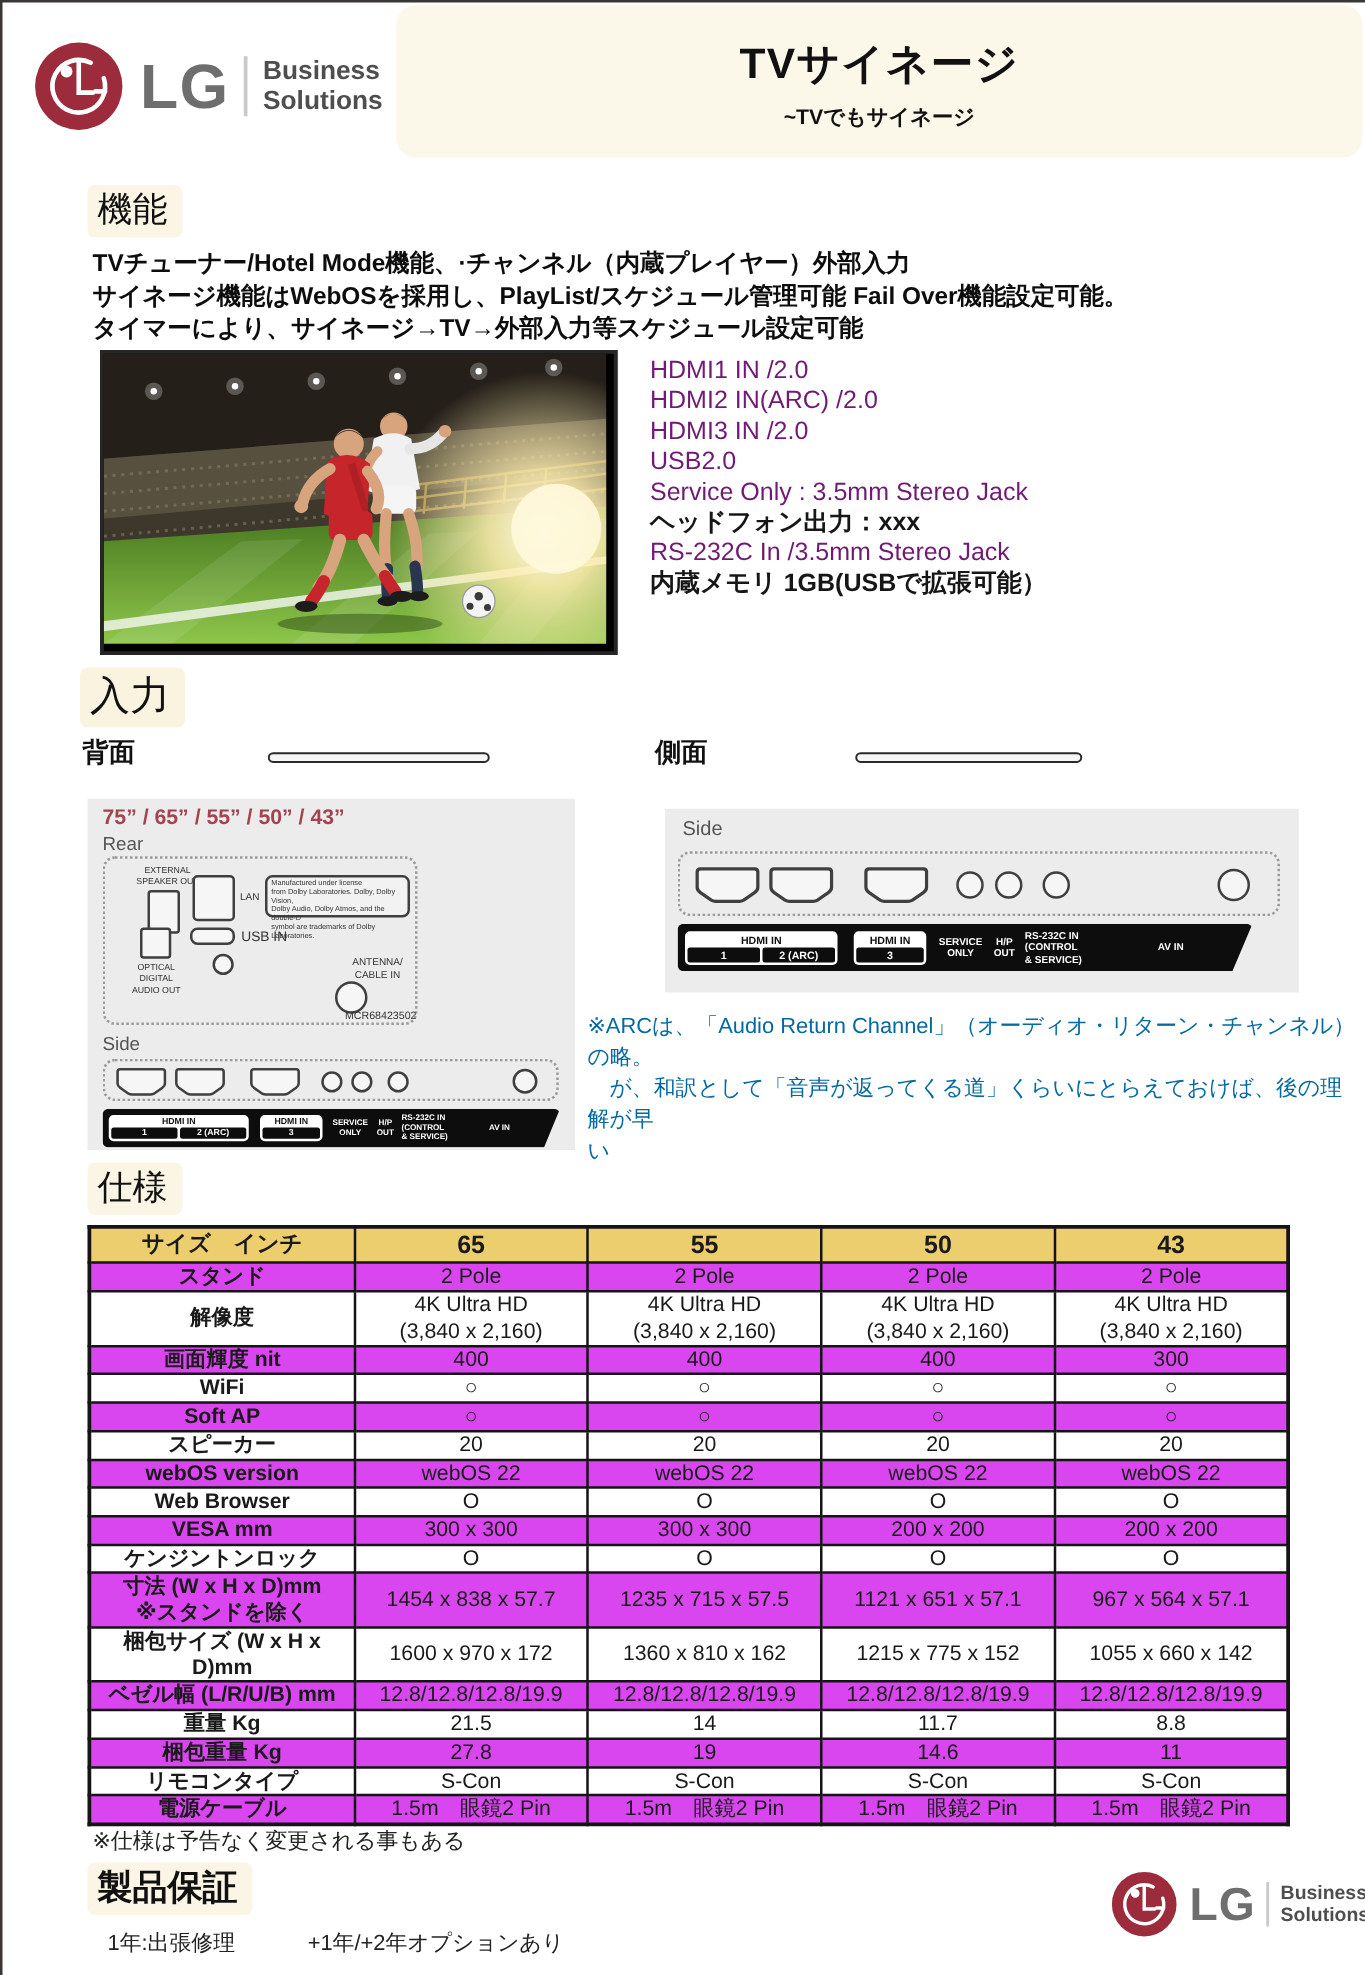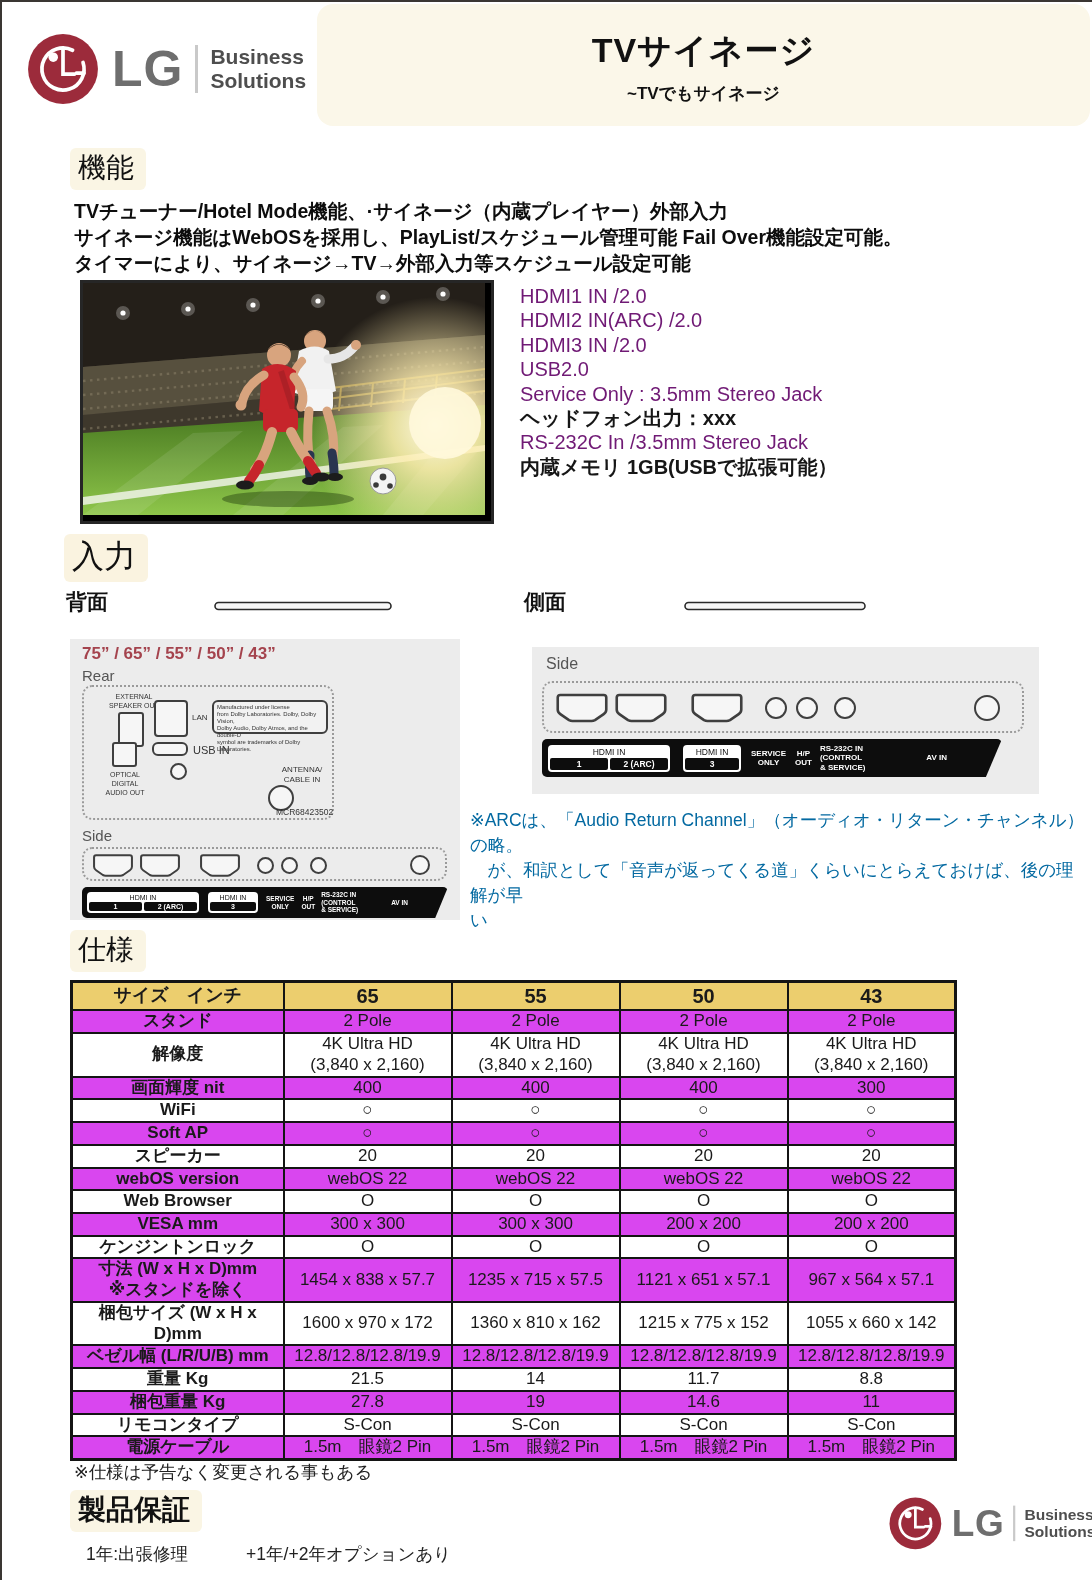--- a/index.html
+++ b/index.html
@@ -63,29 +63,29 @@
   .model-code{position:absolute;left:192px;top:120px;font-size:8.5px;color:#333;}
 
   
   .ports-row{position:absolute;display:flex;align-items:center;}
   .circ{border:2.5px solid #3f3f3f;border-radius:50%;background:#f6f6f6;box-sizing:border-box;}
 
   
   .port-bar{position:absolute;background:#0d0d0d;color:#fff;display:flex;align-items:center;
             border-radius:5px;clip-path:polygon(0 0,100% 0,96.5% 100%,0 100%);}
   .hdmi-box{background:#fff;border-radius:4px;padding:2px;color:#111;}
-  .hdmi-box-title{text-align:center;font-weight:400;}
+  .hdmi-box-title{text-align:center;font-weight:700;}
   .hdmi-cells{display:flex;gap:2px;margin-top:1px;}
   .hdmi-cells span{background:#0d0d0d;color:#fff;flex:1;text-align:center;border-radius:2px;padding:1px 4px;font-weight:700;}
   .bar-label{text-align:center;font-weight:700;line-height:1.15;}
 
   .arc-note{position:absolute;left:468px;top:806px;width:616px;font-size:17.5px;line-height:25px;color:#0369a1;}
 
   
-  #specTable{position:absolute;left:68px;top:978px;width:887px;border-collapse:collapse;border:3px solid #141414;table-layout:fixed;}
+  #specTable{position:absolute;left:68px;top:978px;width:962px;border-collapse:collapse;border:3px solid #141414;table-layout:fixed;}
   #specTable col.c0{width:212px;}
   #specTable th,#specTable td{border:2.2px solid #141414;text-align:center;padding:0 2px;font-size:17px;line-height:1.22;white-space:pre-line;vertical-align:middle;}
   #specTable th{background:#ecce6e;font-size:20px;font-weight:700;padding:1px 2px;}
   #specTable th.lbl{font-size:18px;}
   #specTable td.lbl{font-weight:700;}
   #specTable tr.c td{background:#d946ef;}
   #specTable tr.w td{background:#ffffff;}
 
   .footnote{position:absolute;left:72px;top:1458px;font-size:17.5px;color:#222;}
   .warranty-line{position:absolute;left:84px;top:1540px;font-size:17.5px;color:#222;display:flex;gap:58px;}
@@ -113,21 +113,21 @@
     </span>
   </div>
 
   <div class="title-box">
     <h1>TVサイネージ</h1>
     <div class="title-sub">~TVでもサイネージ</div>
   </div>
 
   <div class="chip chip-kinou">機能</div>
   <div class="feature-lines">
-      <div class="feature-line">TVチューナー/Hotel Mode機能、·サイネージ（内蔵プレイヤー）外部入力</div>
+      <div class="feature-line">TVチューナー/Hotel Mode機能、·チャンネル（内蔵プレイヤー）外部入力</div>
       <div class="feature-line">サイネージ機能はWebOSを採用し、PlayList/スケジュール管理可能 Fail Over機能設定可能。</div>
       <div class="feature-line">タイマーにより、サイネージ→TV→外部入力等スケジュール設定可能</div>
     </div>
 
   <div class="tv-frame">
     <svg width="402" height="232" viewBox="0 0 402 232" preserveAspectRatio="none">
       <defs>
         <linearGradient id="sky" x1="0" y1="0" x2="0" y2="1">
           <stop offset="0" stop-color="#2e2a24"></stop>
             <stop offset="1" stop-color="#6a6251"></stop>

